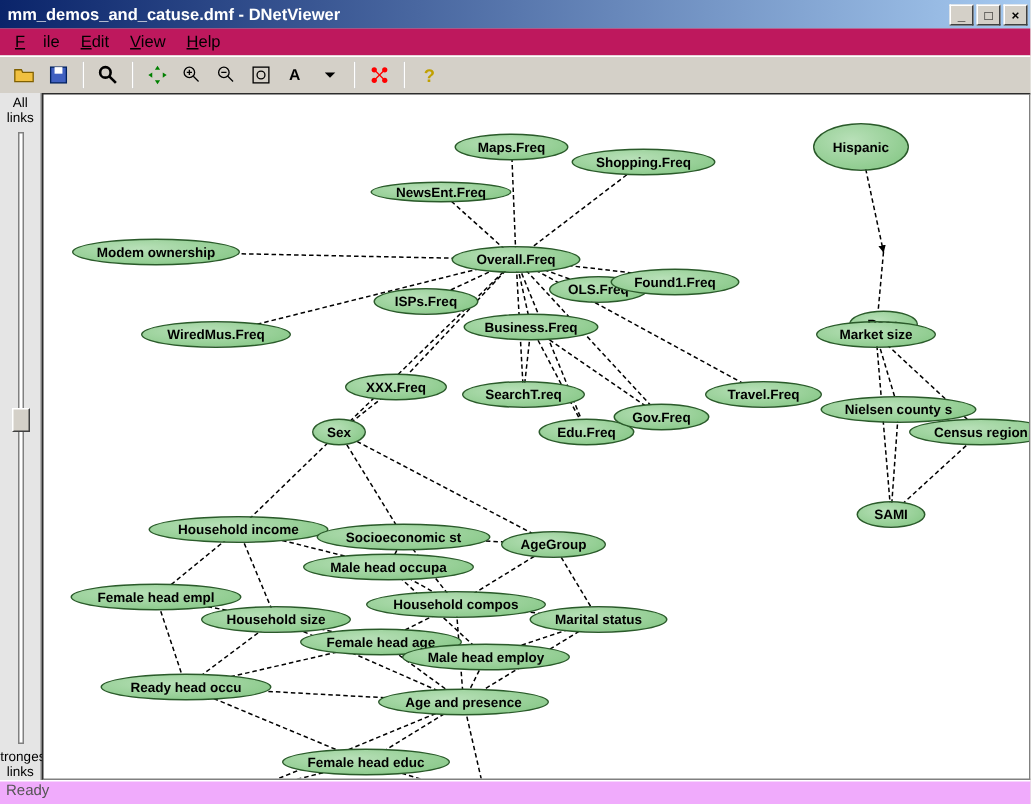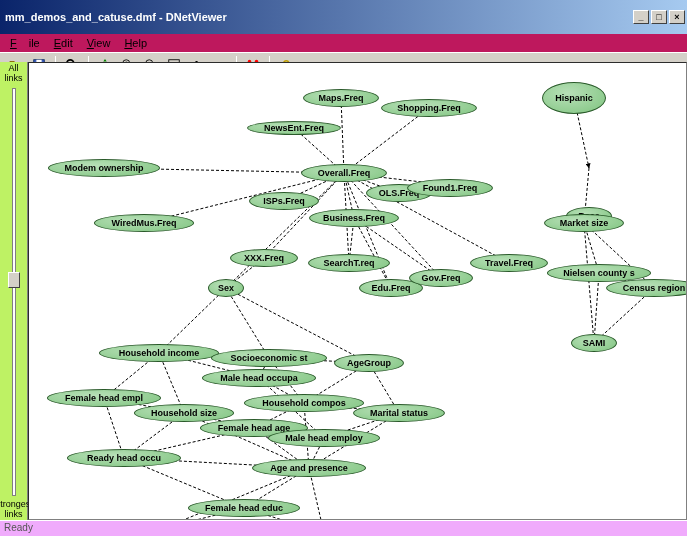--- a/index.html
+++ b/index.html
@@ -1,28 +1,28 @@
 <!DOCTYPE html>
 <html><head>
 <meta charset="utf-8">
 <style>
 * { margin:0; padding:0; box-sizing:border-box; }
 body { font-family: Tahoma, Arial, sans-serif; font-size:11px; background:#d4d0c8; width:687px; height:536px; overflow:hidden; position:relative; }
-.titlebar { height:34px; background:linear-gradient(to right,#0a246a,#a6caf0); color:#fff; display:flex; align-items:center; padding:0 2px; font-size:11px; font-weight:bold; }
+.titlebar { height:19px; background:linear-gradient(to right,#0a246a,#a6caf0); color:#fff; display:flex; align-items:center; padding:0 2px; font-size:11px; font-weight:bold; }
 .titlebar .title-text { flex:1; padding-left:3px; }
 .winbtn { width:16px; height:14px; background:#d4d0c8; border:1px solid #fff; border-right-color:#404040; border-bottom-color:#404040; margin-left:2px; display:flex; align-items:center; justify-content:center; font-size:9px; font-family:Arial; color:#000; cursor:default; }
 .menubar { height:18px; background:#be185d; display:flex; align-items:center; padding:0 4px; font-size:11px; gap:2px; }
 .menubar span { padding:1px 6px; cursor:default; }
 .menubar span u { text-decoration:underline; }
 .toolbar { height:26px; background:#d4d0c8; border-top:1px solid #fff; border-bottom:1px solid #808080; display:flex; align-items:center; padding:0 6px; gap:3px; }
 .tbtn { width:20px; height:20px; display:flex; align-items:center; justify-content:center; cursor:default; border:1px solid transparent; }
 .tbtn svg { width:14px; height:14px; }
 .tsep { width:1px; height:18px; background:#808080; margin:0 3px; border-right:1px solid #fff; }
 .workspace { position:absolute; top:62px; left:0; right:0; bottom:16px; display:flex; }
-.sidebar { width:28px; background:#bef264; border-right:1px solid #808080; display:flex; flex-direction:column; align-items:center; padding-top:2px; font-size:9px; }
+.sidebar { width:28px; background:#e5e5e5; border-right:1px solid #808080; display:flex; flex-direction:column; align-items:center; padding-top:2px; font-size:9px; }
 .sidebar-label { writing-mode:horizontal-tb; font-size:9px; color:#000; text-align:center; line-height:1.1; }
 .slider-track { flex:1; width:4px; background:#fff; border:1px solid #808080; margin:4px 0; position:relative; }
 .slider-thumb { position:absolute; left:-5px; width:12px; height:16px; background:#d4d0c8; border:1px solid #fff; border-right-color:#404040; border-bottom-color:#404040; }
 .canvas { flex:1; background:#fff; border:1px inset #808080; position:relative; overflow:hidden; }
 .node { position:absolute; background:radial-gradient(ellipse at 40% 35%, #b8e0b8, #7fc47f); border:1px solid #2a5a2a; border-radius:50%; display:flex; align-items:center; justify-content:center; font-size:9px; font-weight:bold; color:#000; padding:2px 6px; white-space:nowrap; transform:translate(-50%,-50%); text-align:center; cursor:default; }
 svg.edges { position:absolute; top:0; left:0; width:100%; height:100%; pointer-events:none; }
 svg.edges line { stroke:#000; stroke-width:1; stroke-dasharray:3,2; marker-end:url(#arrow); }
 .statusbar { position:absolute; bottom:0; left:0; right:0; height:16px; background:#f0abfc; border-top:1px solid #fff; font-size:10px; padding:1px 4px; color:#555; }
 </style>
 </head>

